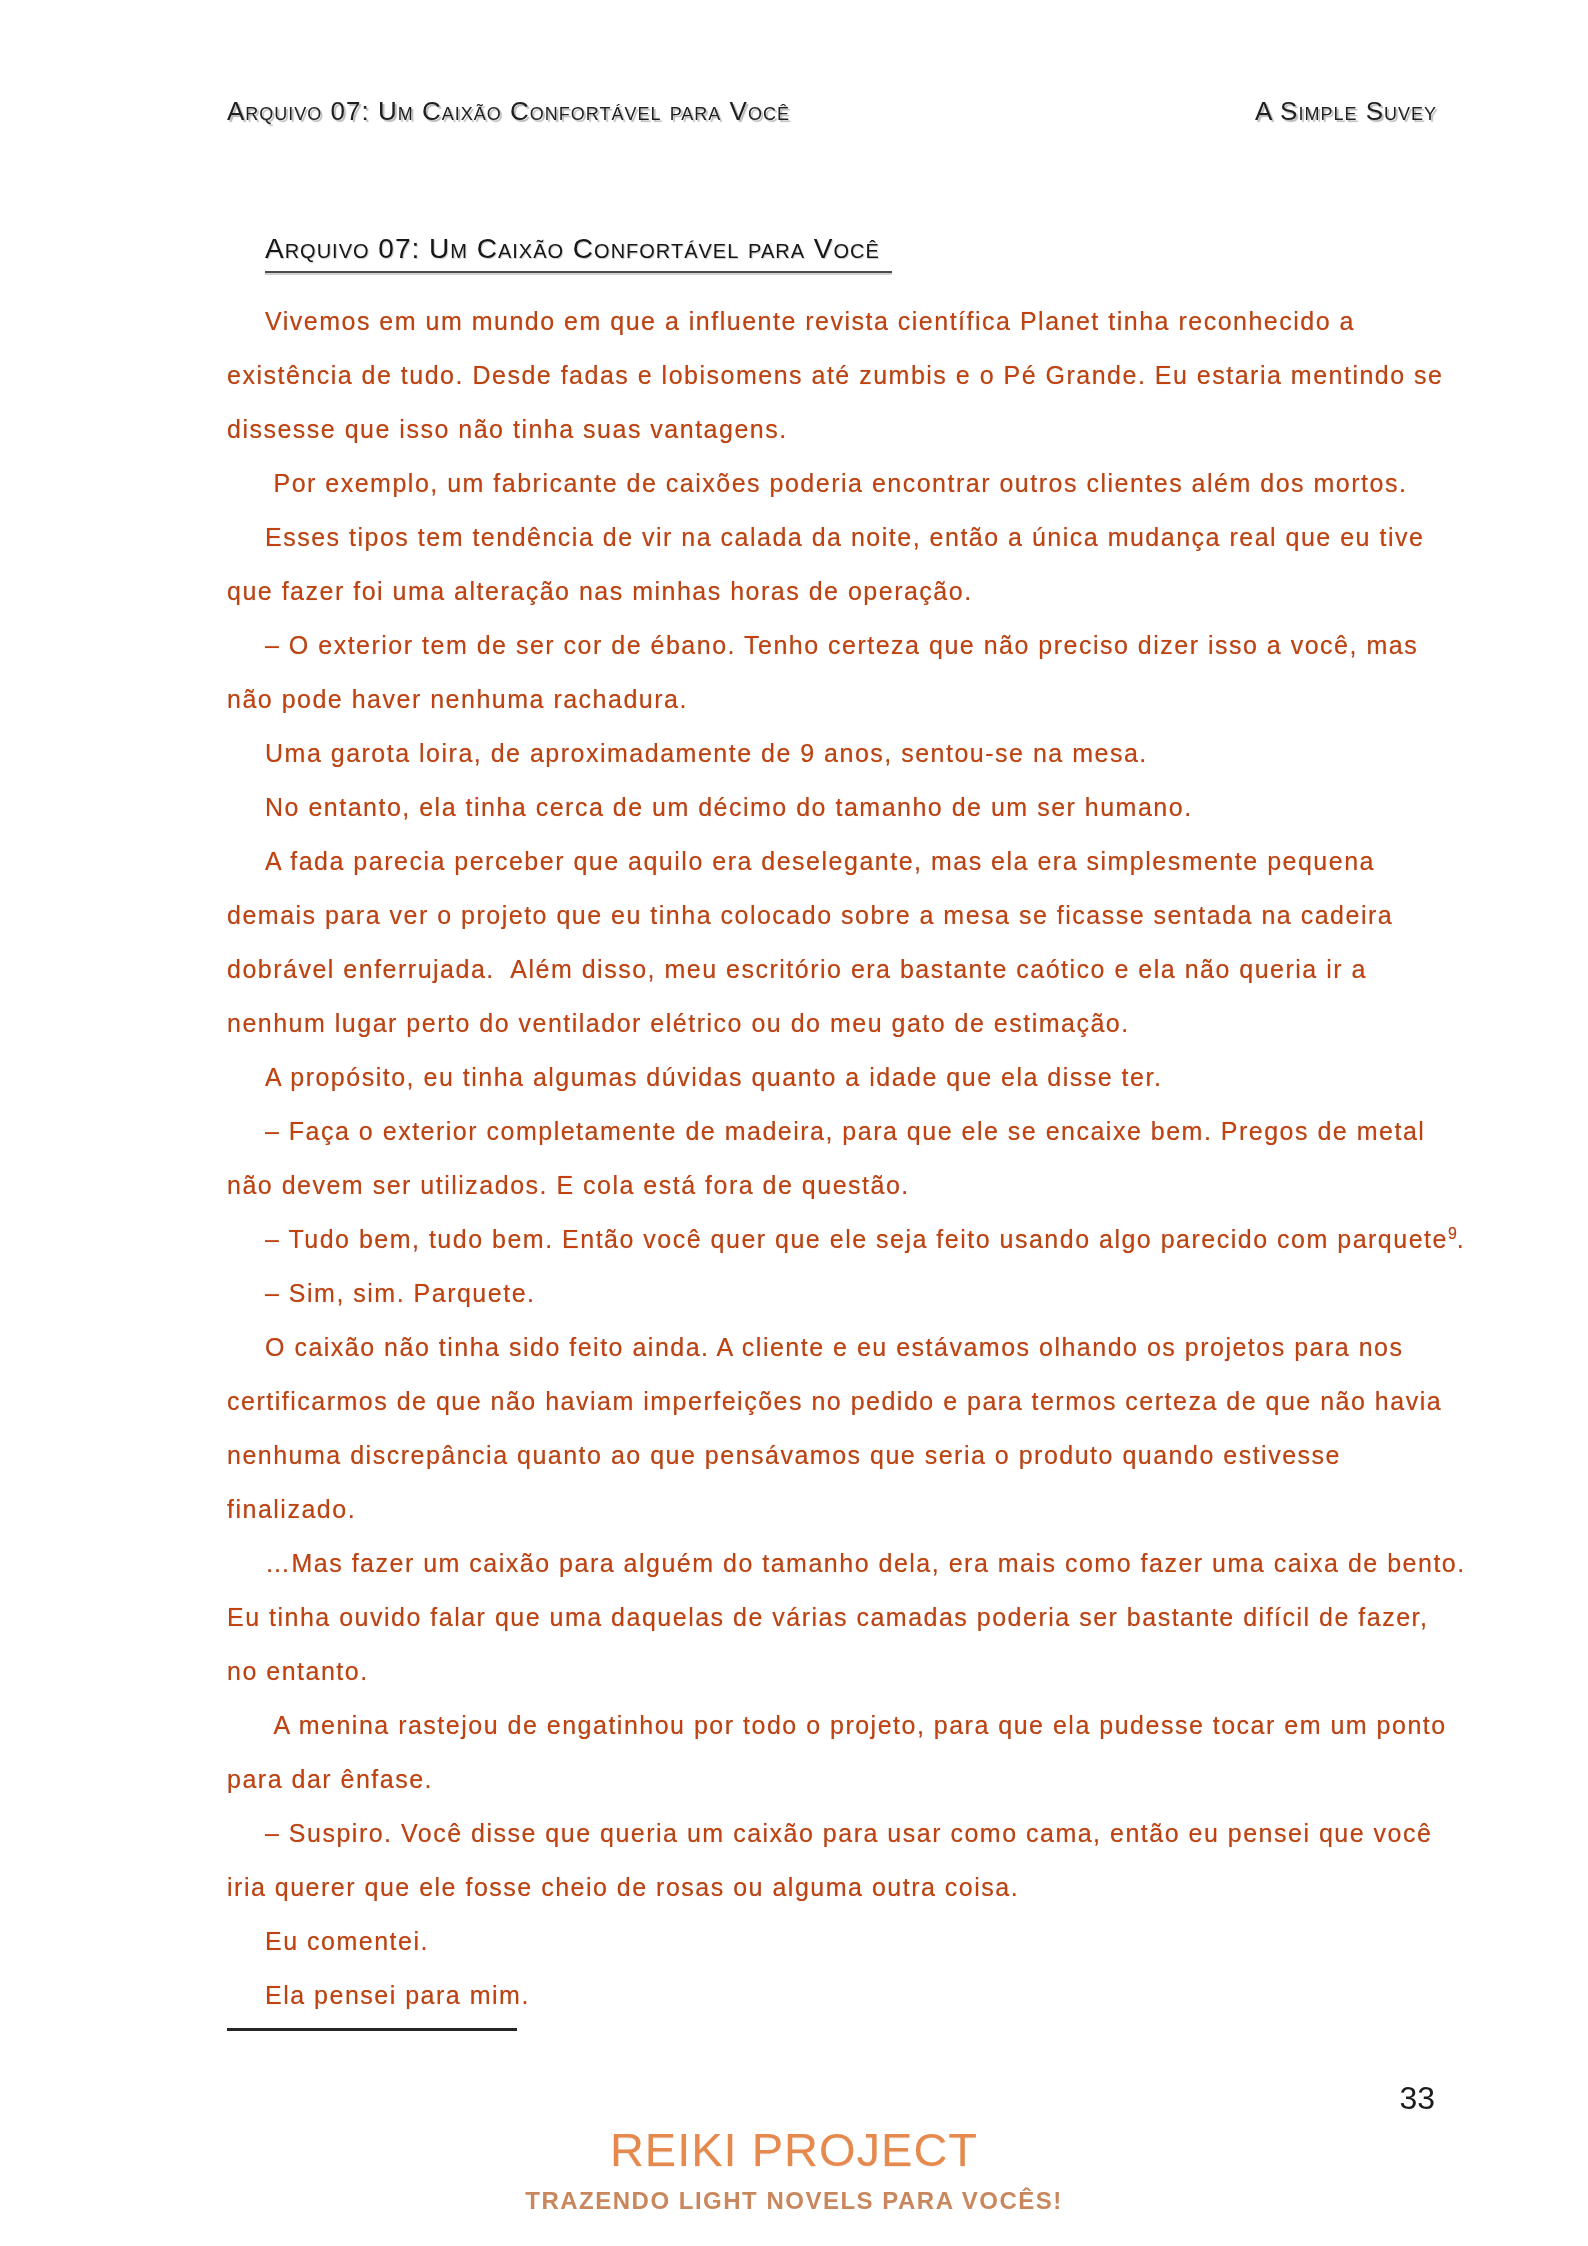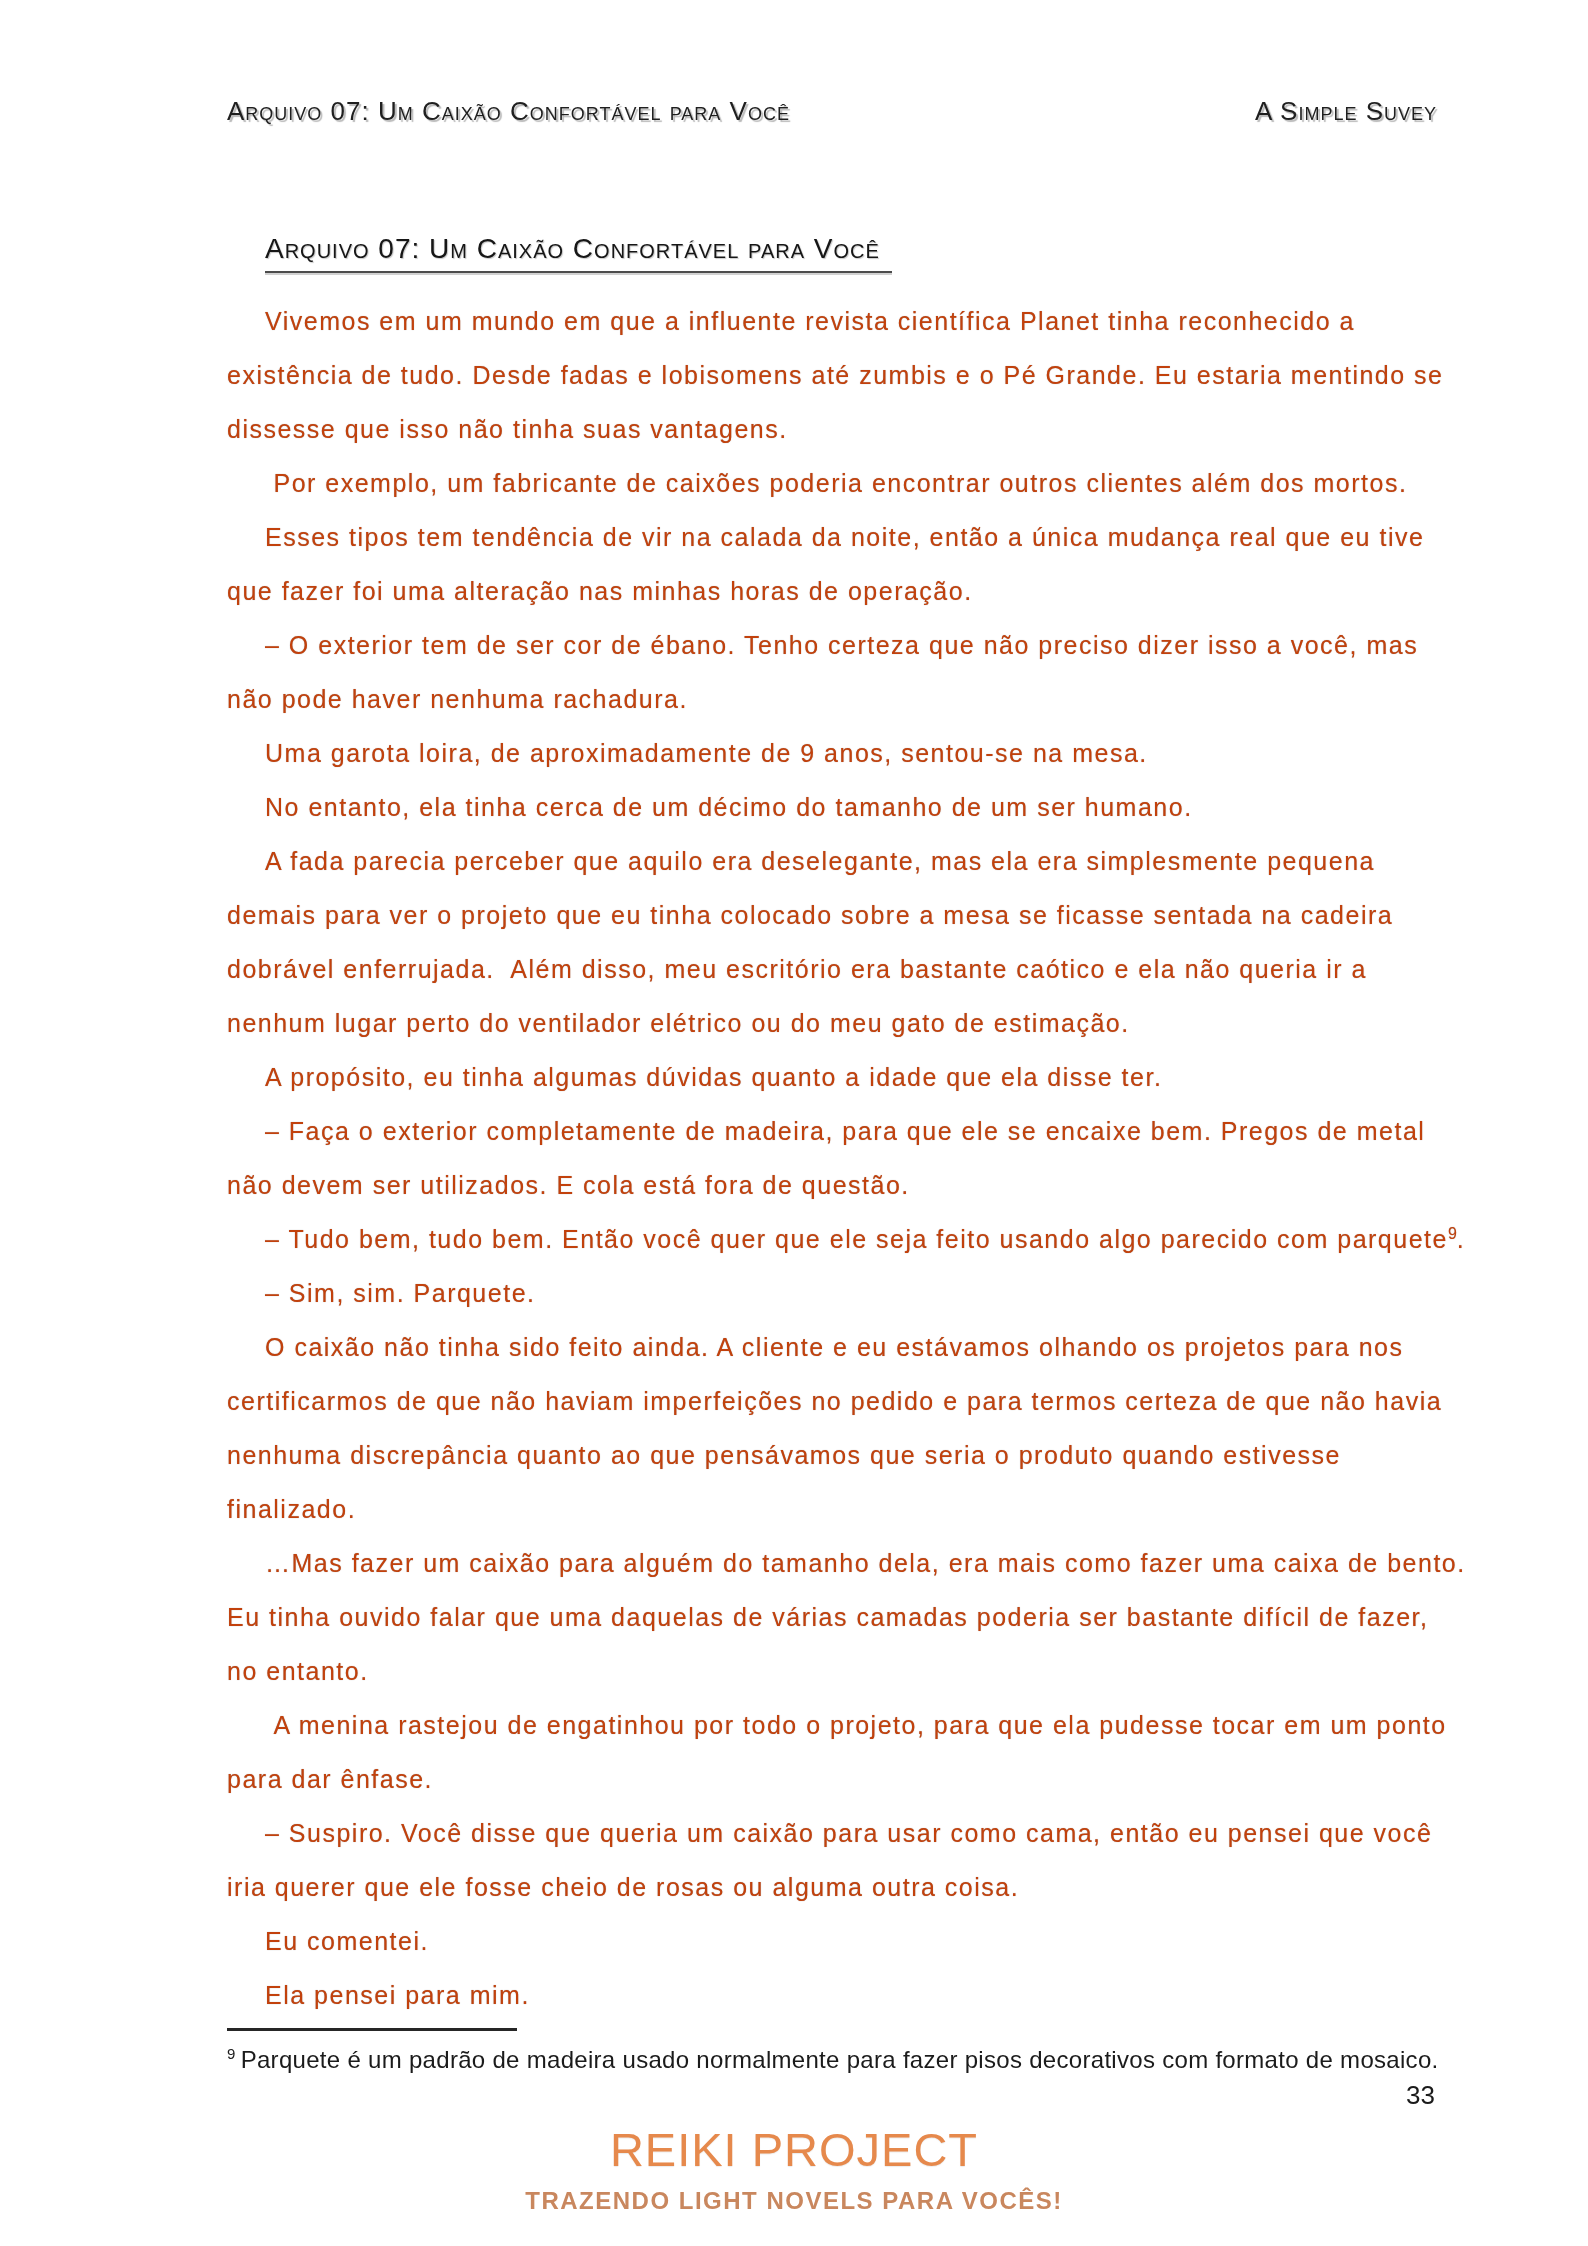--- a/index.html
+++ b/index.html
@@ -77,21 +77,21 @@
     font-size: 24px;
     letter-spacing: 0.3px;
     color: #1b1b1b;
   }
   .footnote sup { font-size: 15px; line-height: 0; margin-right: 5px; }
 
   .page-number {
     position: absolute;
     top: 2080px; left: 227px; width: 1208px;
     text-align: right;
-    font-size: 26px;
+    font-size: 32px;
     color: #1b1b1b;
   }
 
   
   .footer-logo {
     position: absolute;
     top: 2126px; left: 0; width: 1588px;
     text-align: center;
     line-height: 1;
   }
@@ -137,23 +137,20 @@
     <p class="para">O caixão não tinha sido feito ainda. A cliente e eu estávamos olhando os projetos para nos certificarmos de que não haviam imperfeições no pedido e para termos certeza de que não havia nenhuma discrepância quanto ao que pensávamos que seria o produto quando estivesse finalizado.</p>
     <p class="para">…Mas fazer um caixão para alguém do tamanho dela, era mais como fazer uma caixa de bento. Eu tinha ouvido falar que uma daquelas de várias camadas poderia ser bastante difícil de fazer, no entanto.</p>
     <p class="para"> A menina rastejou de engatinhou por todo o projeto, para que ela pudesse tocar em um ponto para dar ênfase.</p>
     <p class="para">– Suspiro. Você disse que queria um caixão para usar como cama, então eu pensei que você iria querer que ele fosse cheio de rosas ou alguma outra coisa.</p>
     <p class="para">Eu comentei.</p>
     <p class="para">Ela pensei para mim.</p>
   </div>
 
   <div class="foot-sep"></div>
 
-  <div class="footnote">
-    <sup>9</sup><span>Parquete é um padrão de madeira usado normalmente para fazer pisos decorativos com formato de mosaico.</span>
-  </div>
 
   <div class="page-number">33</div>
 
   <div class="footer-logo">
     <div class="logo-title">REIKI PROJECT</div>
     <div class="logo-subtitle">TRAZENDO LIGHT NOVELS PARA VOCÊS!</div>
   </div>
 
 </div>
 

